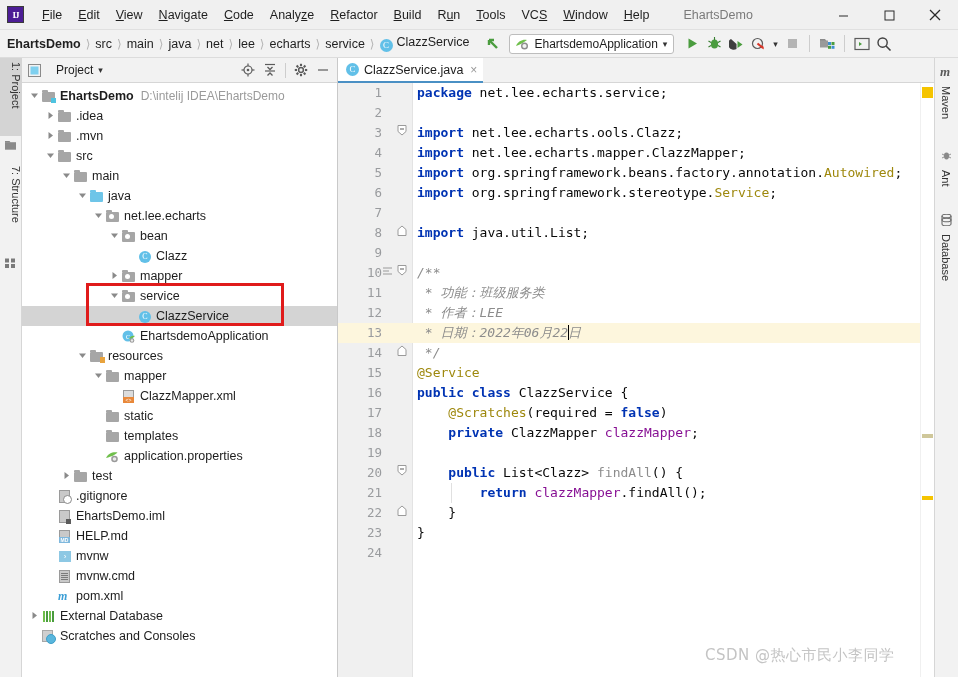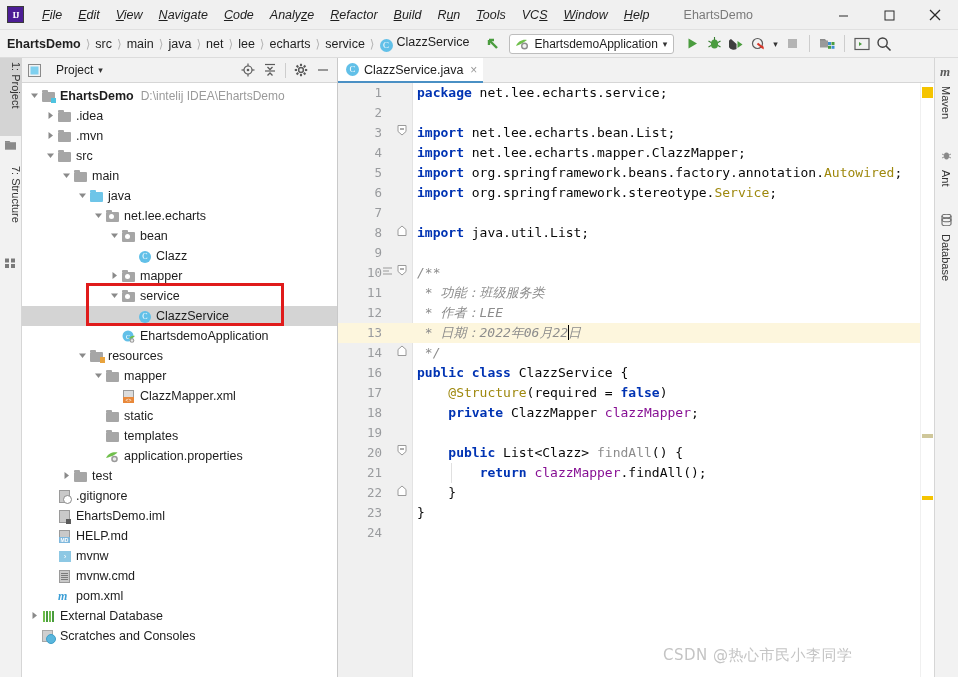--- a/index.html
+++ b/index.html
@@ -256,32 +256,32 @@
 
   
   .markerbar {
     position:absolute; right:0; top:25px; width:14px; height:594px;
     background:#fff; border-left:1px solid #f0f0f0;
   }
   .mk { position:absolute; right:1px; width:11px; height:7px; }
 
   
   .watermark {
-    position:absolute; left:663px; top:646px; font-size:15px; color:#c4c4c4;
+    position:absolute; left:705px; top:646px; font-size:15px; color:#c4c4c4;
     font-family:"DejaVu Sans", sans-serif; white-space:nowrap; letter-spacing:0.5px;
   }
 </style>
 </head>
 <body>
 
 <div id="app">
 
   <div class="titlebar">
     <div class="ij-logo">IJ</div>
-    <div id="menu-holder" style="display:flex;font-style:italic;">
+    <div id="menu-holder" style="display:flex;">
         <div class="menu-item"><u>F</u>ile</div>
         <div class="menu-item"><u>E</u>dit</div>
         <div class="menu-item"><u>V</u>iew</div>
         <div class="menu-item"><u>N</u>avigate</div>
         <div class="menu-item"><u>C</u>ode</div>
         <div class="menu-item">Analy<u>z</u>e</div>
         <div class="menu-item"><u>R</u>efactor</div>
         <div class="menu-item"><u>B</u>uild</div>
         <div class="menu-item">R<u>u</u>n</div>
         <div class="menu-item"><u>T</u>ools</div>
@@ -812,21 +812,21 @@
     </div>
     <div class="code-wrap">
       <div class="gutter"></div>
       <div class="foldcol"></div>
       <div class="codelines" id="code-holder">
           <div class="cline"><span class="lnum">1</span><span class="ctext"><span class="kw">package</span><span class="plain"> net.lee.echarts.service;</span></span></div>
           <div class="cline"><span class="lnum">2</span><span class="ctext"></span></div>
           <div class="cline"><span class="lnum">3</span><span class="fmark"><svg width="10" height="11" viewBox="0 0 10 11">
                 <path d="M1 0.5 h8 v6 l-4 3.5 l-4 -3.5 Z" fill="#fff" stroke="#9a9a9a"></path>
                 <line x1="3" y1="4" x2="7" y2="4" stroke="#5b5b5b"></line>
-              </svg></span><span class="ctext"><span class="kw">import</span><span class="plain"> net.lee.echarts.bean.List;</span></span></div>
+              </svg></span><span class="ctext"><span class="kw">import</span><span class="plain"> net.lee.echarts.ools.Clazz;</span></span></div>
           <div class="cline"><span class="lnum">4</span><span class="ctext"><span class="kw">import</span><span class="plain"> net.lee.echarts.mapper.ClazzMapper;</span></span></div>
           <div class="cline"><span class="lnum">5</span><span class="ctext"><span class="kw">import</span><span class="plain"> org.springframework.beans.factory.annotation.</span><span class="ann">Autowired</span><span class="plain">;</span></span></div>
           <div class="cline"><span class="lnum">6</span><span class="ctext"><span class="kw">import</span><span class="plain"> org.springframework.stereotype.</span><span class="ann">Service</span><span class="plain">;</span></span></div>
           <div class="cline"><span class="lnum">7</span><span class="ctext"></span></div>
           <div class="cline"><span class="lnum">8</span><span class="fmark"><svg width="10" height="11" viewBox="0 0 10 11">
                 <path d="M1 10.5 h8 v-6 l-4 -3.5 l-4 3.5 Z" fill="#fff" stroke="#9a9a9a"></path>
               </svg></span><span class="ctext"><span class="kw">import</span><span class="plain"> java.util.List;</span></span></div>
           <div class="cline"><span class="lnum">9</span><span class="ctext"></span></div>
           <div class="cline"><span class="lnum">10</span><span class="docmark"><svg width="10" height="10" viewBox="0 0 10 10">
                 <line x1="0" y1="2" x2="9" y2="2" stroke="#9a9a9a"></line>
@@ -835,22 +835,23 @@
               </svg></span><span class="fmark"><svg width="10" height="11" viewBox="0 0 10 11">
                 <path d="M1 0.5 h8 v6 l-4 3.5 l-4 -3.5 Z" fill="#fff" stroke="#9a9a9a"></path>
                 <line x1="3" y1="4" x2="7" y2="4" stroke="#5b5b5b"></line>
               </svg></span><span class="ctext"><span class="cmt">/**</span></span></div>
           <div class="cline"><span class="lnum">11</span><span class="ctext"><span class="cmt"> * 功能：班级服务类</span></span></div>
           <div class="cline"><span class="lnum">12</span><span class="ctext"><span class="cmt"> * 作者：LEE</span></span></div>
           <div class="cline hl"><span class="lnum">13</span><span class="ctext"><span class="cmt"> * 日期：2022年06月22</span><span class="caret"></span><span class="cmt">日</span></span></div>
           <div class="cline"><span class="lnum">14</span><span class="fmark"><svg width="10" height="11" viewBox="0 0 10 11">
                 <path d="M1 10.5 h8 v-6 l-4 -3.5 l-4 3.5 Z" fill="#fff" stroke="#9a9a9a"></path>
               </svg></span><span class="ctext"><span class="cmt"> */</span></span></div>
+          <div class="cline"><span class="lnum">15</span><span class="ctext"><span class="ann">@Service</span></span></div>
           <div class="cline"><span class="lnum">16</span><span class="ctext"><span class="kw">public class</span><span class="plain"> ClazzService {</span></span></div>
-          <div class="cline"><span class="lnum">17</span><span class="ctext"><span class="plain">    </span><span class="ann">@Structure</span><span class="plain">(required = </span><span class="kw">false</span><span class="plain">)</span></span></div>
+          <div class="cline"><span class="lnum">17</span><span class="ctext"><span class="plain">    </span><span class="ann">@Scratches</span><span class="plain">(required = </span><span class="kw">false</span><span class="plain">)</span></span></div>
           <div class="cline"><span class="lnum">18</span><span class="ctext"><span class="plain">    </span><span class="kw">private</span><span class="plain"> ClazzMapper </span><span class="fld">clazzMapper</span><span class="plain">;</span></span></div>
           <div class="cline"><span class="lnum">19</span><span class="ctext"></span></div>
           <div class="cline"><span class="lnum">20</span><span class="fmark"><svg width="10" height="11" viewBox="0 0 10 11">
                 <path d="M1 0.5 h8 v6 l-4 3.5 l-4 -3.5 Z" fill="#fff" stroke="#9a9a9a"></path>
                 <line x1="3" y1="4" x2="7" y2="4" stroke="#5b5b5b"></line>
               </svg></span><span class="ctext"><span class="plain">    </span><span class="kw">public</span><span class="plain"> List&lt;Clazz&gt; </span><span class="mth">findAll</span><span class="plain">() {</span></span></div>
           <div class="cline"><span class="lnum">21</span><span class="indent-guide"></span><span class="ctext"><span class="plain">        </span><span class="kw">return</span><span class="plain"> </span><span class="fld">clazzMapper</span><span class="plain">.findAll();</span></span></div>
           <div class="cline"><span class="lnum">22</span><span class="fmark"><svg width="10" height="11" viewBox="0 0 10 11">
                 <path d="M1 10.5 h8 v-6 l-4 -3.5 l-4 3.5 Z" fill="#fff" stroke="#9a9a9a"></path>
               </svg></span><span class="ctext"><span class="plain">    }</span></span></div>

